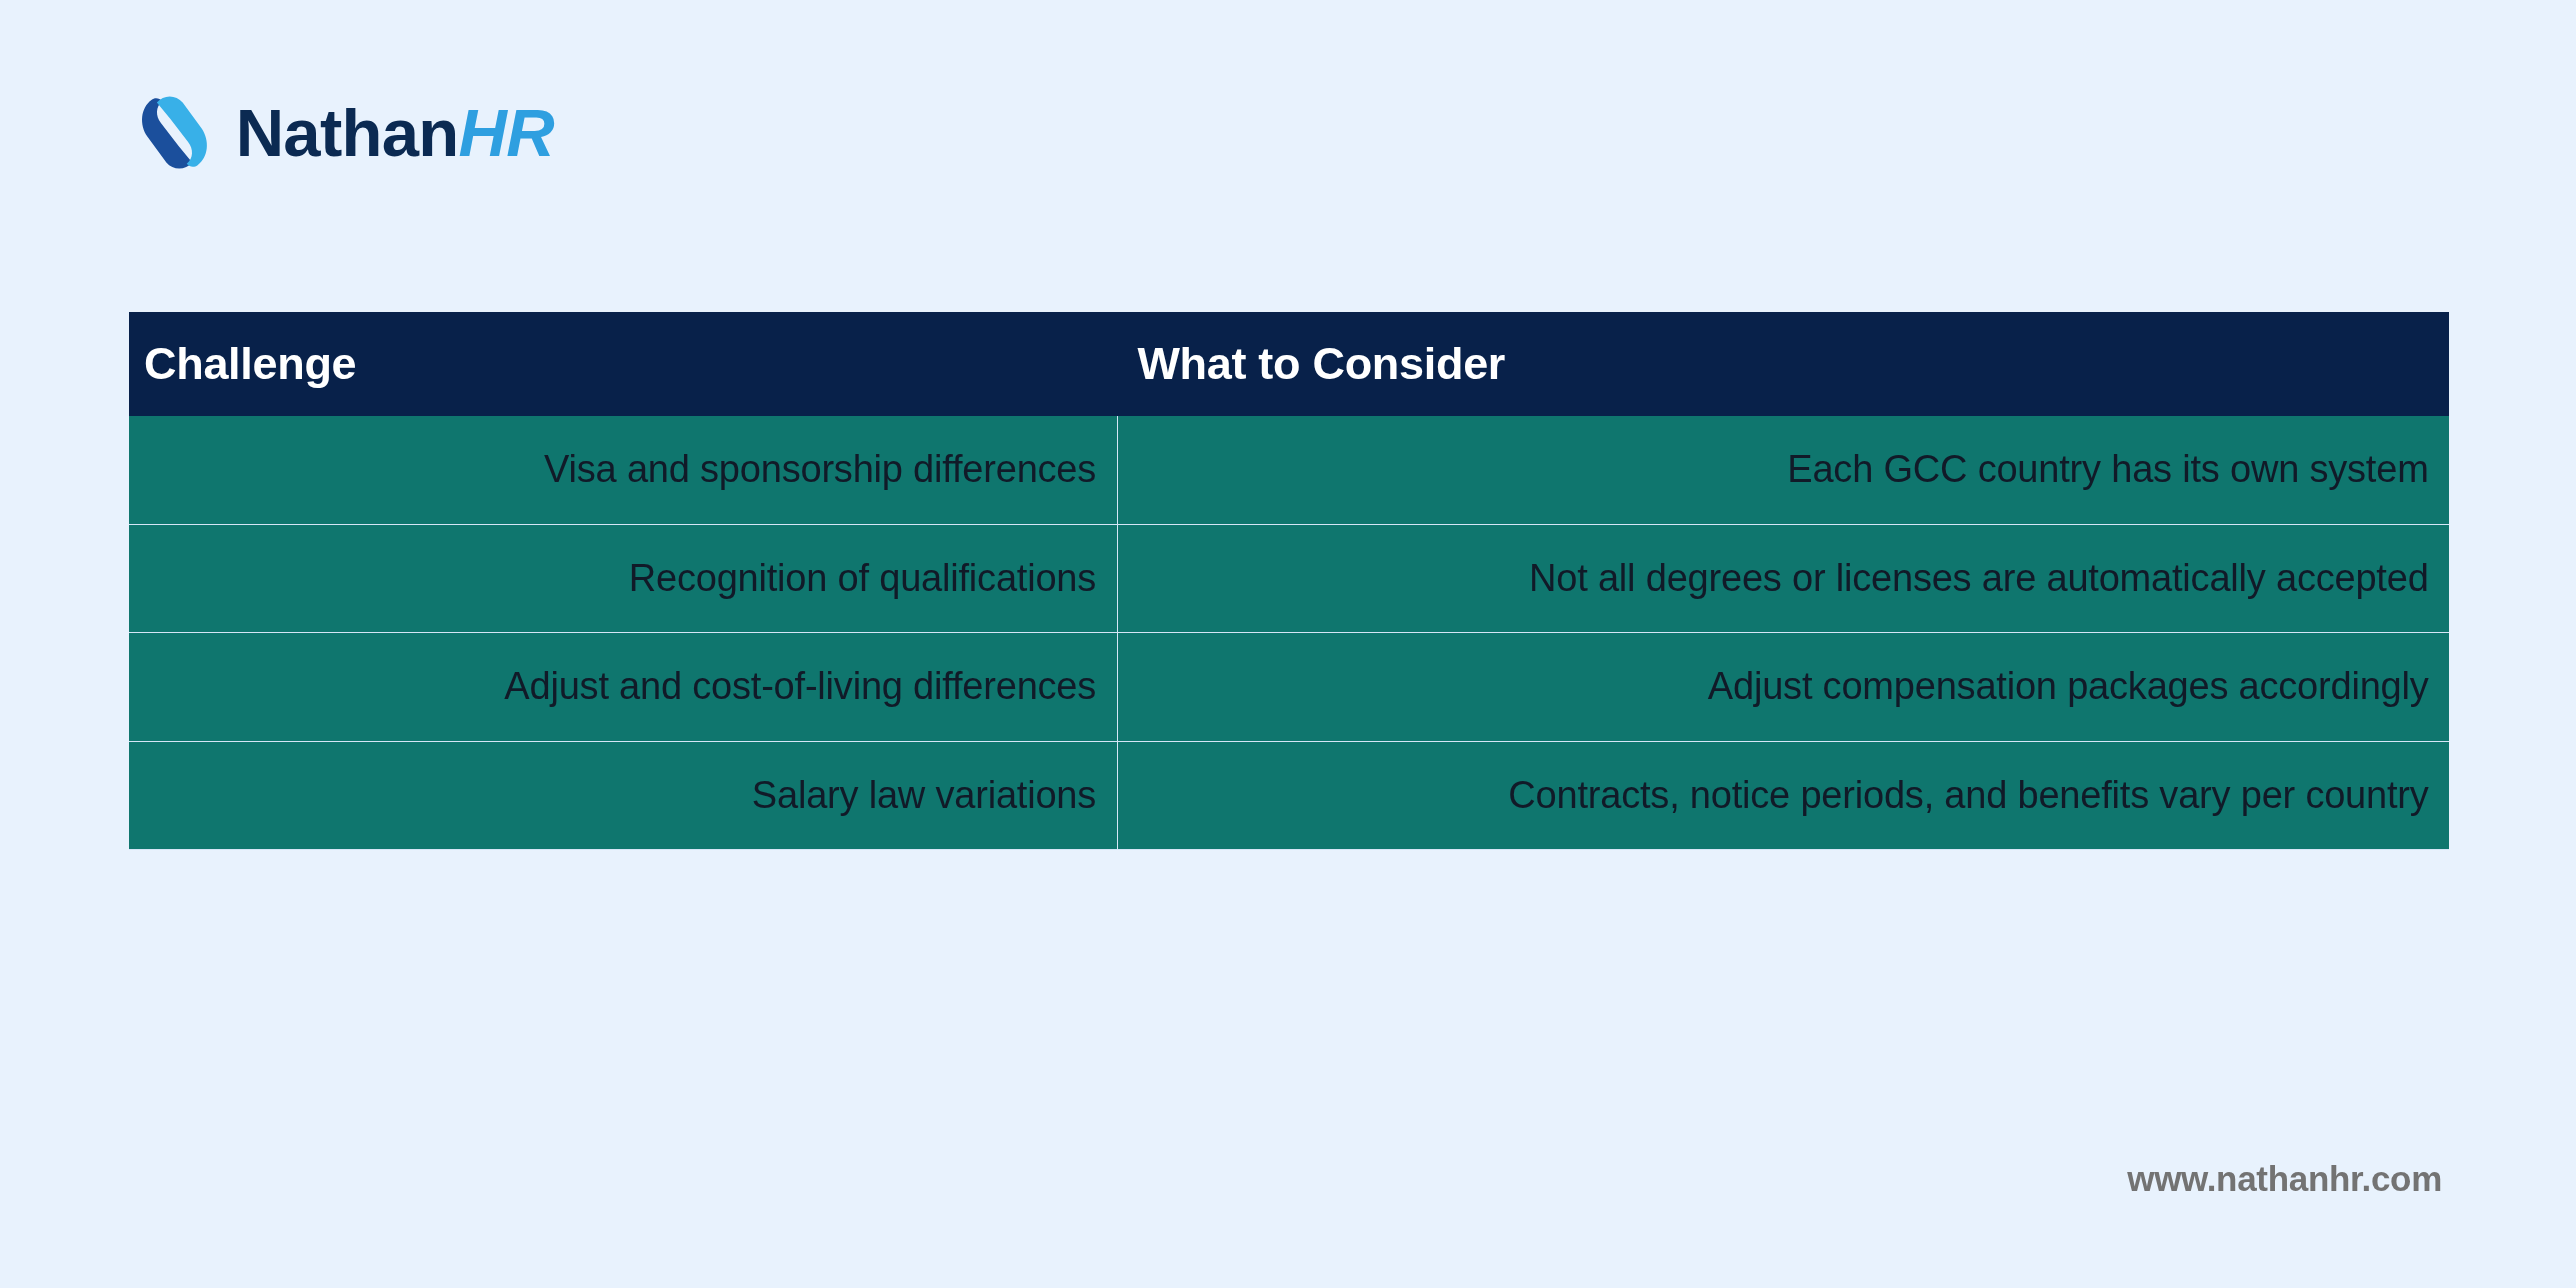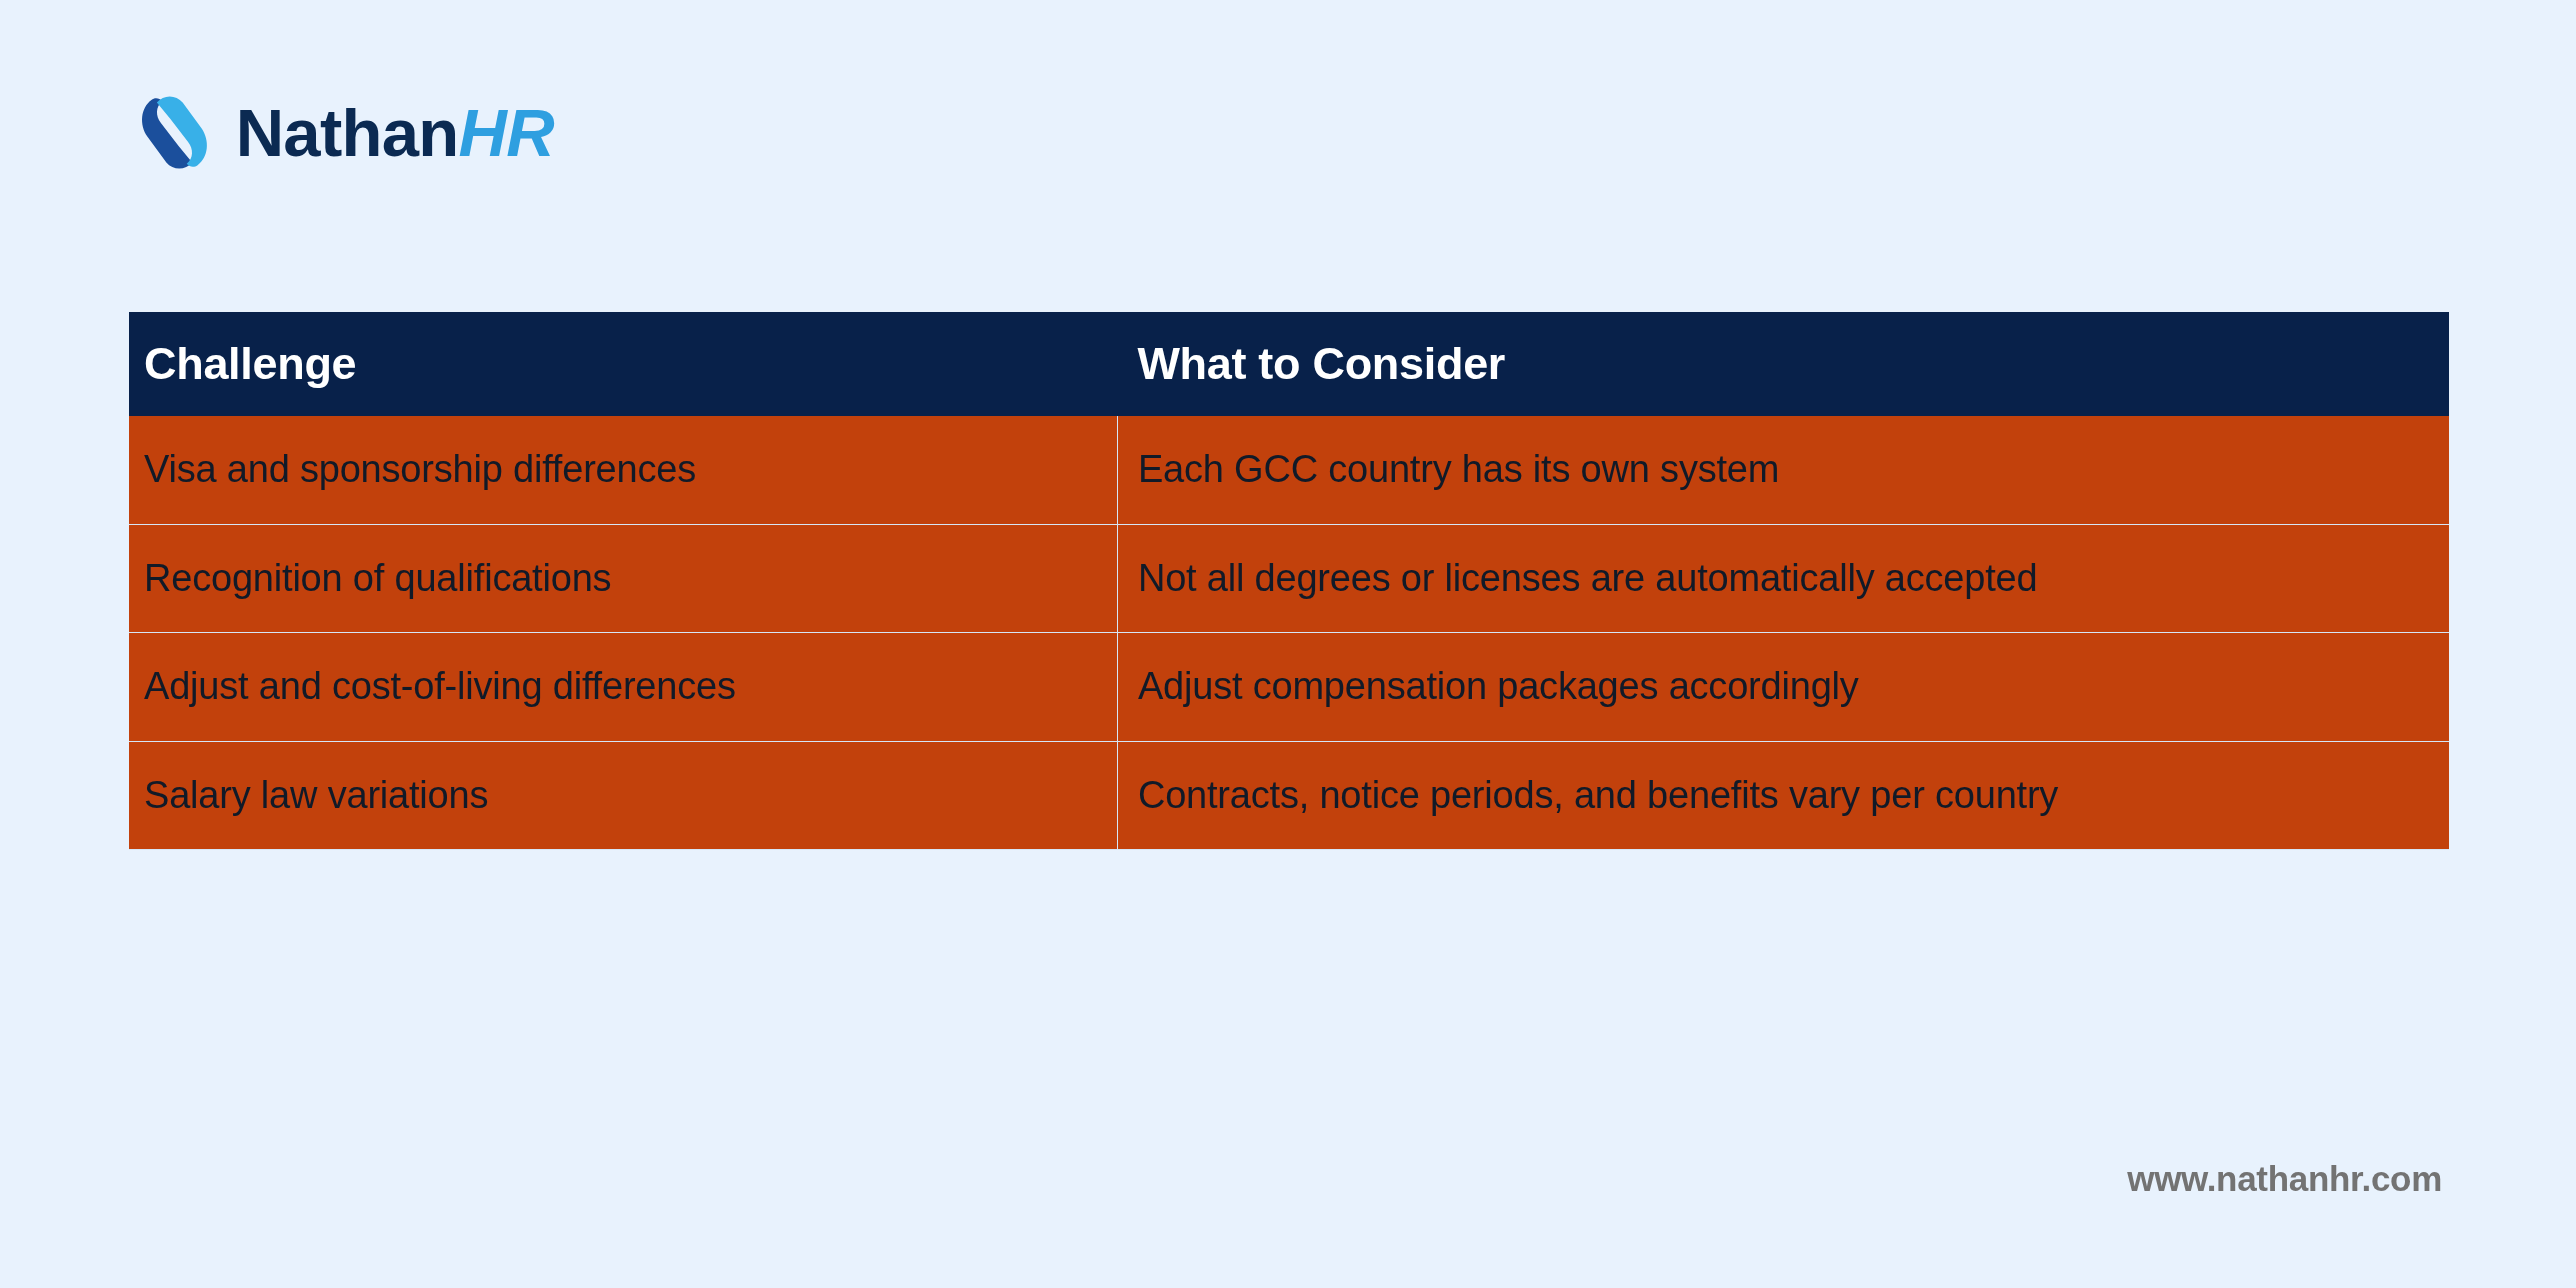--- a/index.html
+++ b/index.html
@@ -69,30 +69,31 @@
     font-weight: 700;
     letter-spacing: -0.3px;
     padding: 29px 0 30px 15px;
     border: 0;
     line-height: 1;
     margin-top: 40px;
   }
   table.data thead th.h2 { padding-left: 20.4px; }
 
   table.data tbody td {
-    background: #c2410c;
+    background: #0f766e;
     color: #111a28;
     font-size: 38px;
     font-weight: 400;
     line-height: 1.25;
     padding: 30px 20.4px 30px 15px;
     border-bottom: 1.4px solid #d6e6f7;
     border-right: 1.4px solid #d6e6f7;
     vertical-align: middle;
     letter-spacing: -0.2px;
+    text-align: right;
   }
   table.data tbody td.col2 {
     border-right: 0;
     padding-left: 20.4px;
     margin-left: 48px;
   }
   table.data tbody tr:last-child td {
     border-bottom: 1.4px solid #d6e6f7;
   }
 

